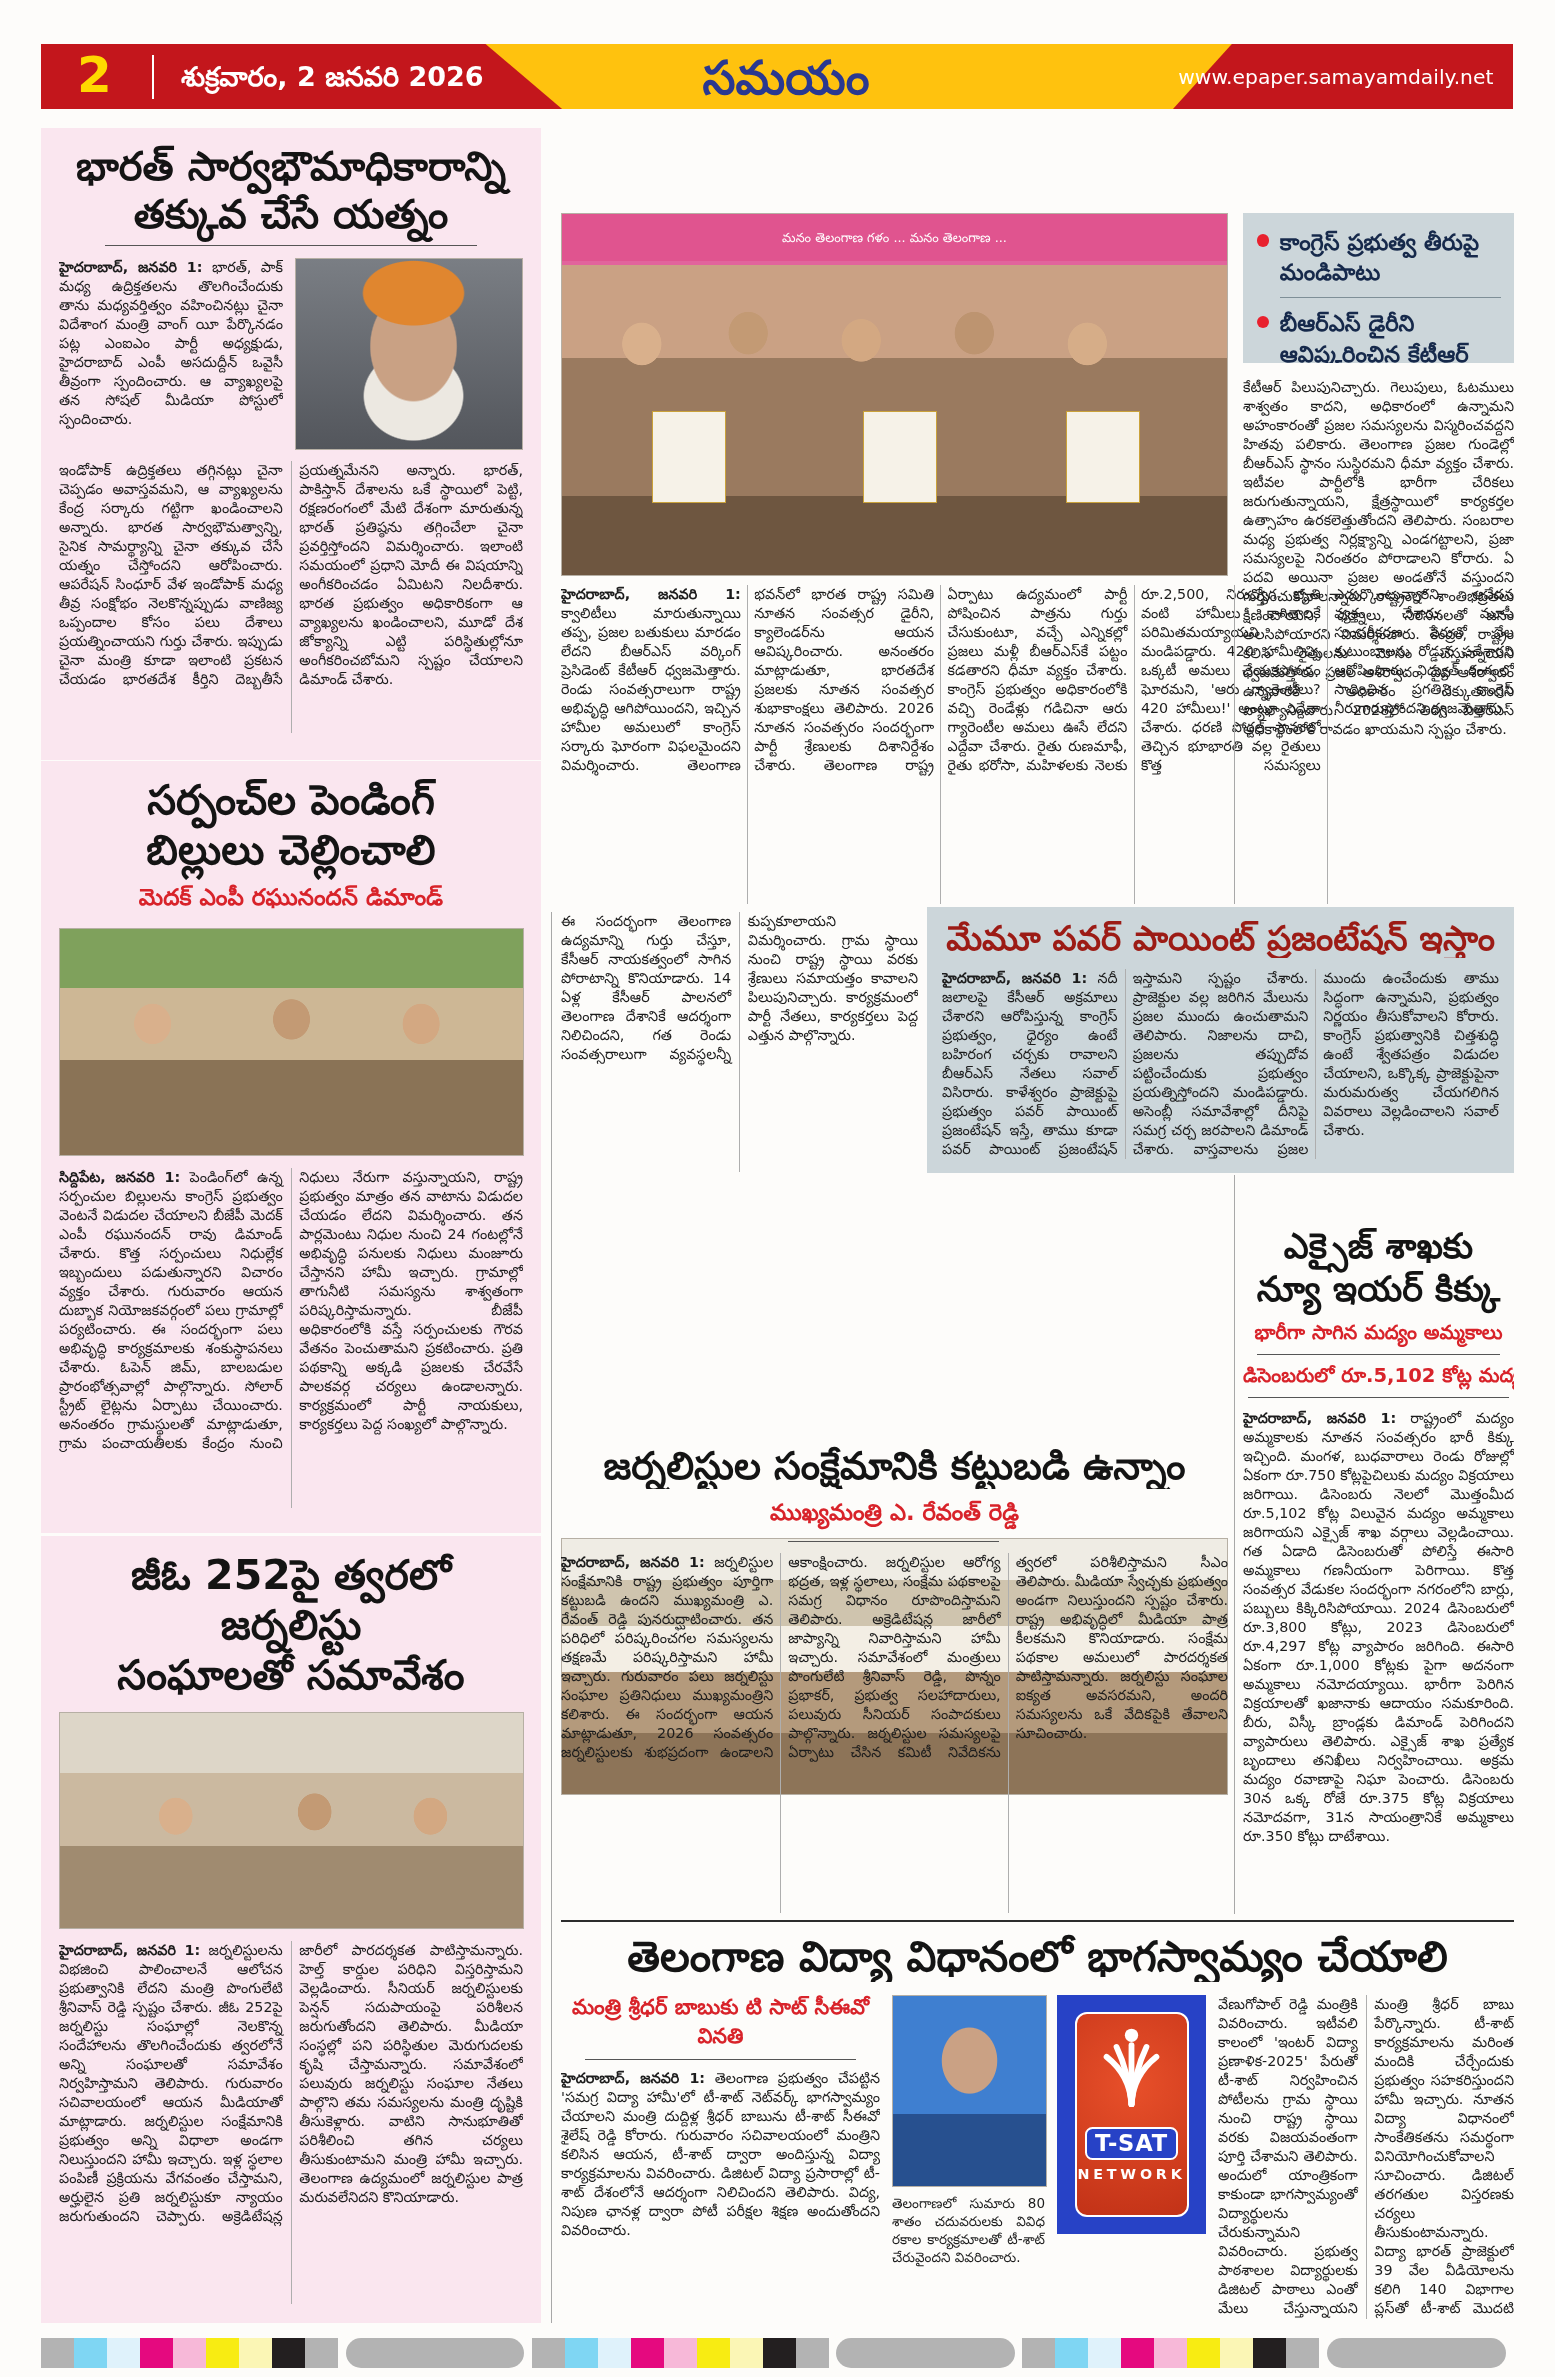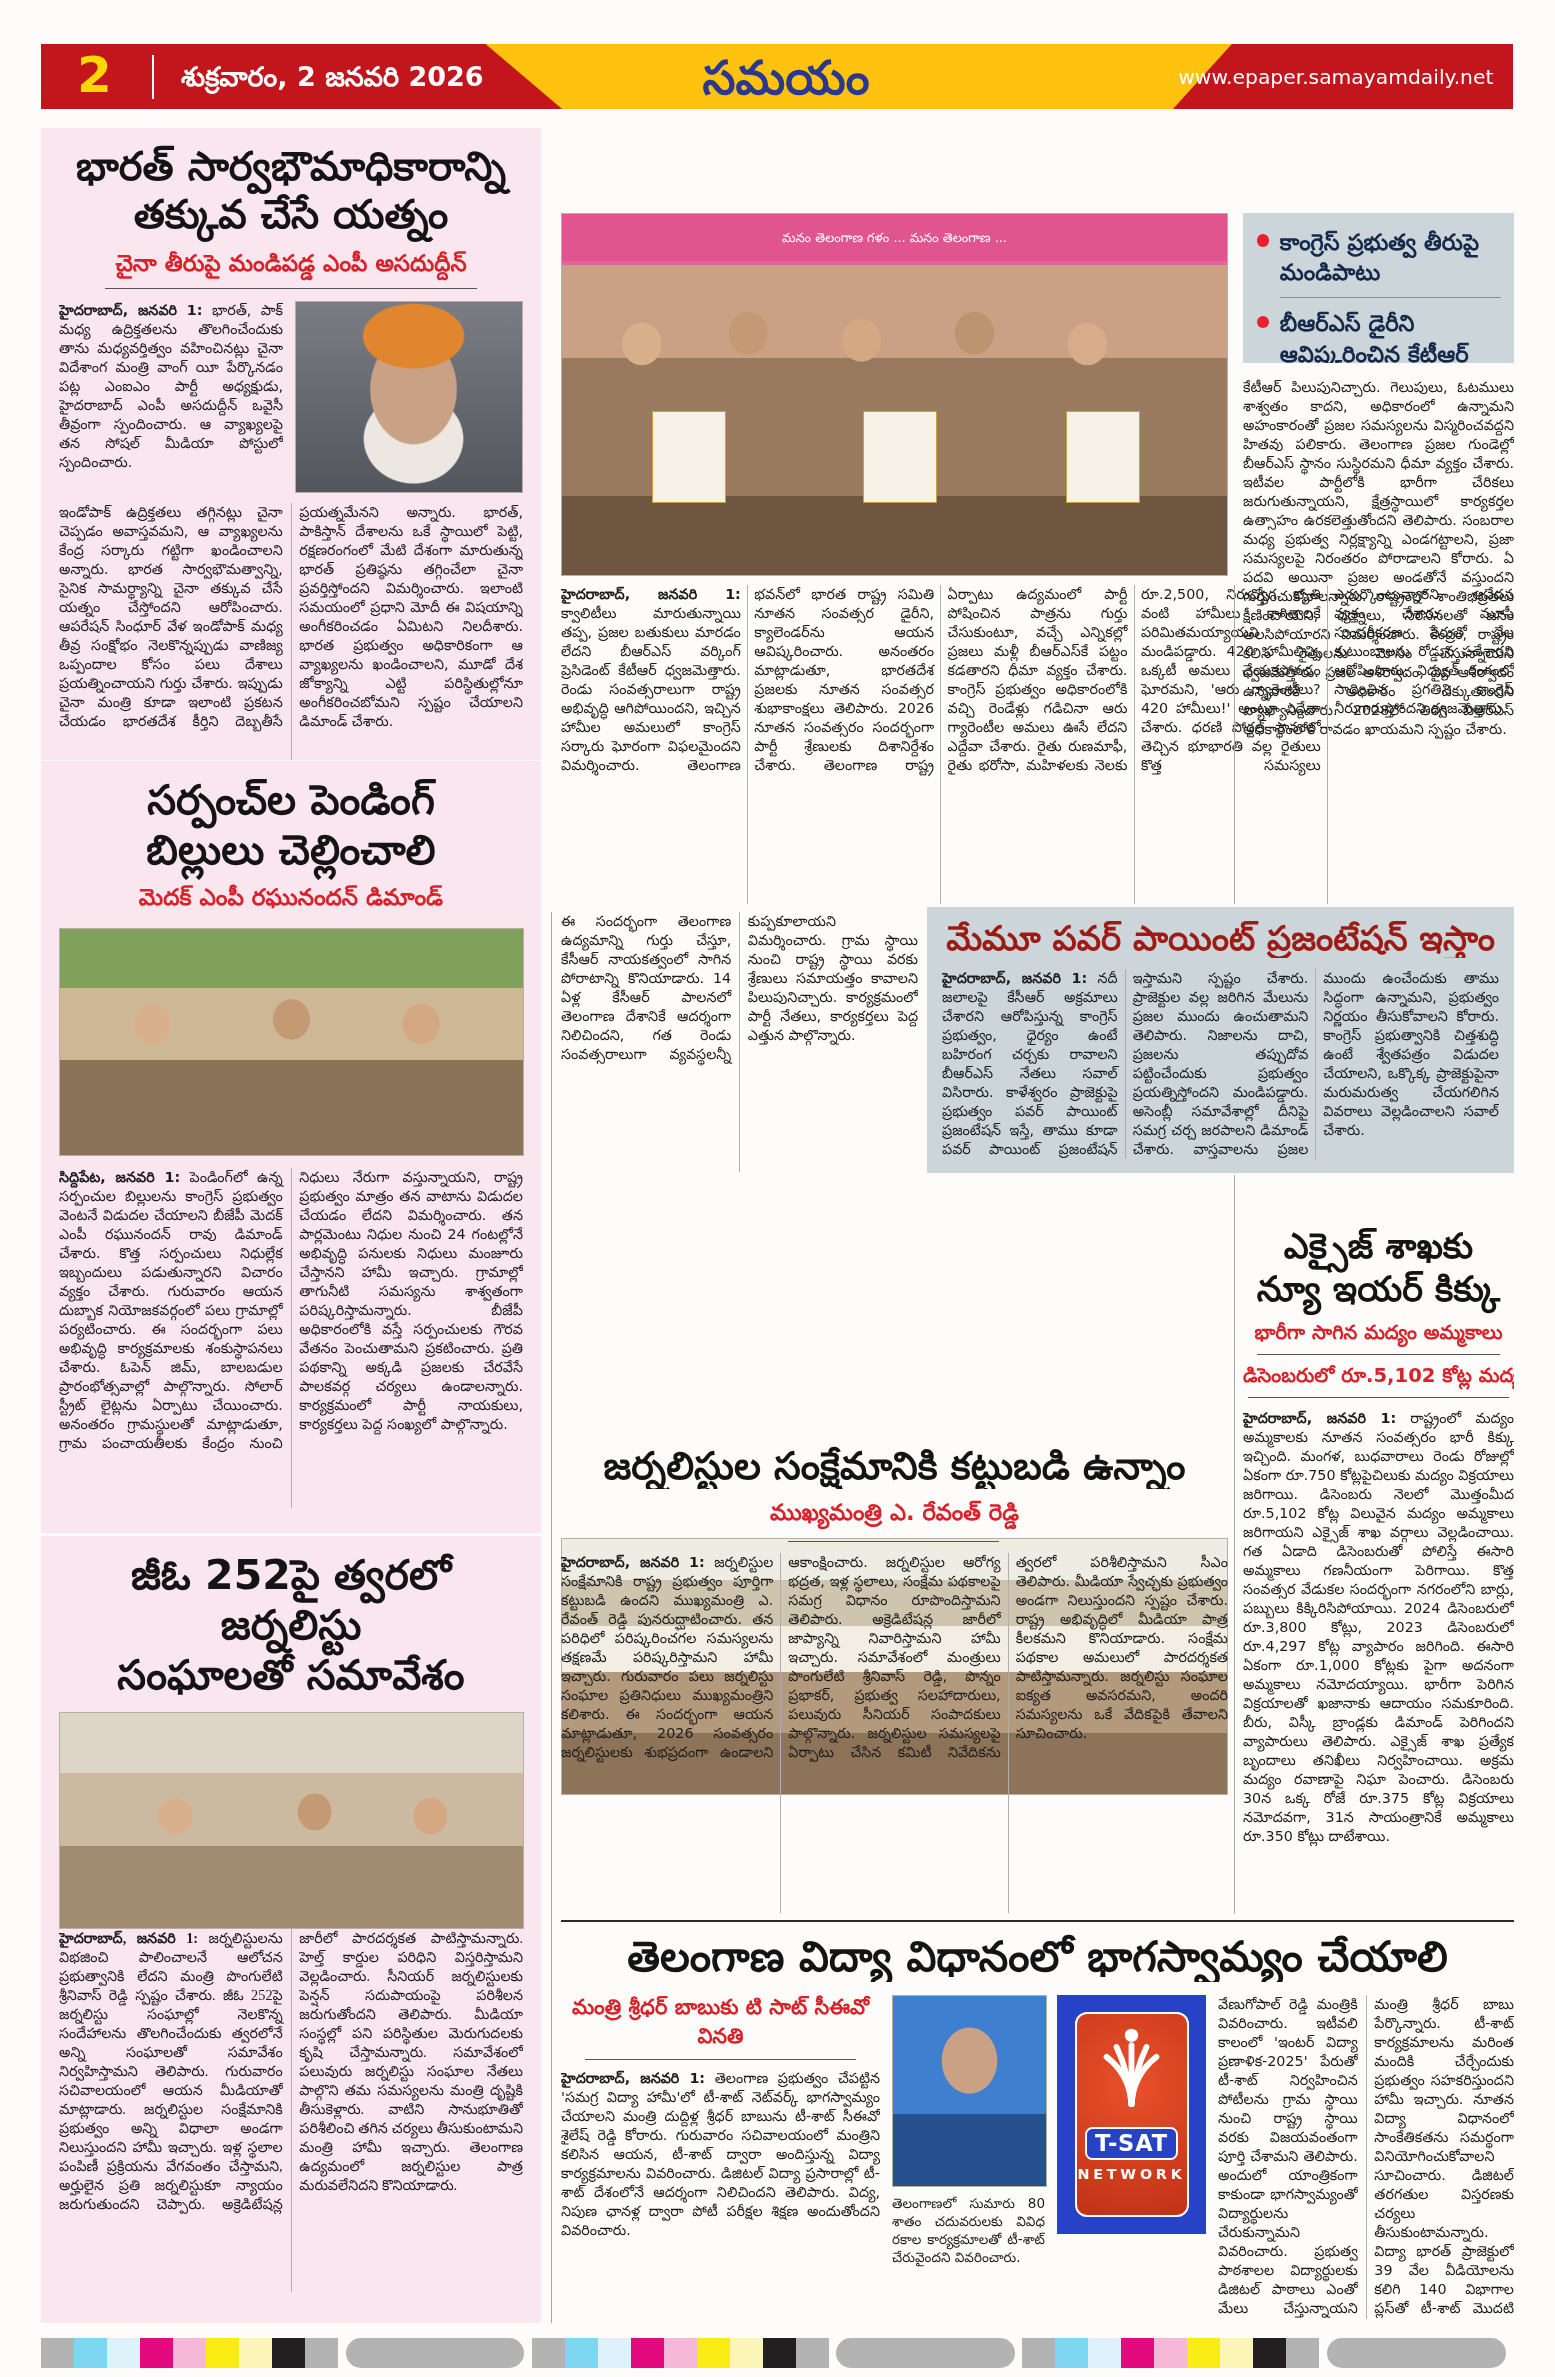--- a/index.html
+++ b/index.html
@@ -100,21 +100,20 @@
     <div class="pagenum">2</div>
     <div class="hdr-sep"></div>
     <div class="hdr-date">శుక్రవారం, 2 జనవరి 2026</div>
     <div class="masthead">సమయం</div>
     <div class="hdr-url">www.epaper.samayamdaily.net</div>
   </div>
 
   <div class="abs pinkbox" style="left:41px;top:128px;width:500px;height:632px;">
     <div class="h-black" style="font-size:40px;">భారత్ సార్వభౌమాధికారాన్ని</div>
     <div class="h-black" style="font-size:40px;">తక్కువ చేసే యత్నం</div>
-    <div class="byline" style="font-size:23px;margin-top:10.5px;">చైనా తీరుపై మండిపడ్డ ఎంపీ అసదుద్దీన్</div>
     <div class="thin-rule" style="width:80%;"></div>
     <div style="display:flex;gap:12px;margin-top:12px;">
       <div class="body-txt" style="flex:1;height:190px;">
         <span class="dateline">హైదరాబాద్, జనవరి 1:</span>
         <span>భారత్, పాక్ మధ్య ఉద్రిక్తతలను తొలగించేందుకు తాను మధ్యవర్తిత్వం వహించినట్లు చైనా విదేశాంగ మంత్రి వాంగ్ యీ పేర్కొనడం పట్ల ఎంఐఎం పార్టీ అధ్యక్షుడు, హైదరాబాద్ ఎంపీ అసదుద్దీన్ ఒవైసీ తీవ్రంగా స్పందించారు. ఆ వ్యాఖ్యలపై తన సోషల్ మీడియా పోస్టులో స్పందించారు.</span>
       </div>
       <div class="photo ph-owaisi" style="flex:none;width:226px;height:190px;"></div>
     </div>
     <div class="body-txt cols-2" style="margin-top:10.5px;height:272px;">ఇండోపాక్ ఉద్రిక్తతలు తగ్గినట్లు చైనా చెప్పడం అవాస్తవమని, ఆ వ్యాఖ్యలను కేంద్ర సర్కారు గట్టిగా ఖండించాలని అన్నారు. భారత సార్వభౌమత్వాన్ని, సైనిక సామర్థ్యాన్ని చైనా తక్కువ చేసే యత్నం చేస్తోందని ఆరోపించారు. ఆపరేషన్ సింధూర్ వేళ ఇండోపాక్ మధ్య తీవ్ర సంక్షోభం నెలకొన్నప్పుడు వాణిజ్య ఒప్పందాల కోసం పలు దేశాలు ప్రయత్నించాయని గుర్తు చేశారు. ఇప్పుడు చైనా మంత్రి కూడా ఇలాంటి ప్రకటన చేయడం భారతదేశ కీర్తిని దెబ్బతీసే ప్రయత్నమేనని అన్నారు. భారత్, పాకిస్తాన్ దేశాలను ఒకే స్థాయిలో పెట్టి, రక్షణరంగంలో మేటి దేశంగా మారుతున్న భారత్ ప్రతిష్ఠను తగ్గించేలా చైనా ప్రవర్తిస్తోందని విమర్శించారు. ఇలాంటి సమయంలో ప్రధాని మోదీ ఈ విషయాన్ని అంగీకరించడం ఏమిటని నిలదీశారు. భారత ప్రభుత్వం అధికారికంగా ఆ వ్యాఖ్యలను ఖండించాలని, మూడో దేశ జోక్యాన్ని ఎట్టి పరిస్థితుల్లోనూ అంగీకరించబోమని స్పష్టం చేయాలని డిమాండ్ చేశారు.</div>
   </div>
@@ -185,21 +184,21 @@
     <div class="body-txt cols-2" style="margin-top:12px;height:340px;">
       <span class="dateline">సిద్దిపేట, జనవరి 1:</span>
       <span>పెండింగ్‌లో ఉన్న సర్పంచుల బిల్లులను కాంగ్రెస్ ప్రభుత్వం వెంటనే విడుదల చేయాలని బీజేపీ మెదక్ ఎంపీ రఘునందన్ రావు డిమాండ్ చేశారు. కొత్త సర్పంచులు నిధుల్లేక ఇబ్బందులు పడుతున్నారని విచారం వ్యక్తం చేశారు. గురువారం ఆయన దుబ్బాక నియోజకవర్గంలో పలు గ్రామాల్లో పర్యటించారు. ఈ సందర్భంగా పలు అభివృద్ధి కార్యక్రమాలకు శంకుస్థాపనలు చేశారు. ఓపెన్ జిమ్, బాలబడుల ప్రారంభోత్సవాల్లో పాల్గొన్నారు. సోలార్ స్ట్రీట్ లైట్లను ఏర్పాటు చేయించారు. అనంతరం గ్రామస్థులతో మాట్లాడుతూ, గ్రామ పంచాయతీలకు కేంద్రం నుంచి నిధులు నేరుగా వస్తున్నాయని, రాష్ట్ర ప్రభుత్వం మాత్రం తన వాటాను విడుదల చేయడం లేదని విమర్శించారు. తన పార్లమెంటు నిధుల నుంచి 24 గంటల్లోనే అభివృద్ధి పనులకు నిధులు మంజూరు చేస్తానని హామీ ఇచ్చారు. గ్రామాల్లో తాగునీటి సమస్యను శాశ్వతంగా పరిష్కరిస్తామన్నారు. బీజేపీ అధికారంలోకి వస్తే సర్పంచులకు గౌరవ వేతనం పెంచుతామని ప్రకటించారు. ప్రతి పథకాన్ని అక్కడి ప్రజలకు చేరవేసే పాలకవర్గ చర్యలు ఉండాలన్నారు. కార్యక్రమంలో పార్టీ నాయకులు, కార్యకర్తలు పెద్ద సంఖ్యలో పాల్గొన్నారు.</span>
     </div>
   </div>
 
   <div class="abs pinkbox" style="left:41px;top:1536px;width:500px;height:787px;">
     <div class="h-black" style="font-size:41px;">జీఓ 252పై త్వరలో జర్నలిస్టు</div>
     <div class="h-black" style="font-size:41px;">సంఘాలతో సమావేశం</div>
     <div class="photo ph-go252" style="width:463px;height:215px;margin:12px auto 0;"></div>
-    <div class="body-txt cols-2" style="height:363px;font-family:Liberation Serif, serif;">
+    <div class="body-txt cols-2" style="margin-top:12px;height:363px;">
       <span class="dateline">హైదరాబాద్, జనవరి 1:</span>
       <span>జర్నలిస్టులను విభజించి పాలించాలనే ఆలోచన ప్రభుత్వానికి లేదని మంత్రి పొంగులేటి శ్రీనివాస్ రెడ్డి స్పష్టం చేశారు. జీఓ 252పై జర్నలిస్టు సంఘాల్లో నెలకొన్న సందేహాలను తొలగించేందుకు త్వరలోనే అన్ని సంఘాలతో సమావేశం నిర్వహిస్తామని తెలిపారు. గురువారం సచివాలయంలో ఆయన మీడియాతో మాట్లాడారు. జర్నలిస్టుల సంక్షేమానికి ప్రభుత్వం అన్ని విధాలా అండగా నిలుస్తుందని హామీ ఇచ్చారు. ఇళ్ల స్థలాల పంపిణీ ప్రక్రియను వేగవంతం చేస్తామని, అర్హులైన ప్రతి జర్నలిస్టుకూ న్యాయం జరుగుతుందని చెప్పారు. అక్రెడిటేషన్ల జారీలో పారదర్శకత పాటిస్తామన్నారు. హెల్త్ కార్డుల పరిధిని విస్తరిస్తామని వెల్లడించారు. సీనియర్ జర్నలిస్టులకు పెన్షన్ సదుపాయంపై పరిశీలన జరుగుతోందని తెలిపారు. మీడియా సంస్థల్లో పని పరిస్థితుల మెరుగుదలకు కృషి చేస్తామన్నారు. సమావేశంలో పలువురు జర్నలిస్టు సంఘాల నేతలు పాల్గొని తమ సమస్యలను మంత్రి దృష్టికి తీసుకెళ్లారు. వాటిని సానుభూతితో పరిశీలించి తగిన చర్యలు తీసుకుంటామని మంత్రి హామీ ఇచ్చారు. తెలంగాణ ఉద్యమంలో జర్నలిస్టుల పాత్ర మరువలేనిదని కొనియాడారు.</span>
     </div>
   </div>
 
   <div class="abs" style="left:561px;top:1920px;width:953px;height:403px;overflow:hidden;">
     <div class="hline"></div>
     <div class="h-black" style="font-size:42px;margin-top:9px;white-space:nowrap;overflow:hidden;">తెలంగాణ విద్యా విధానంలో భాగస్వామ్యం చేయాలి</div>
     <div style="display:flex;gap:12px;margin-top:13.5px;align-items:flex-start;">
       <div style="width:319px;flex:none;">

